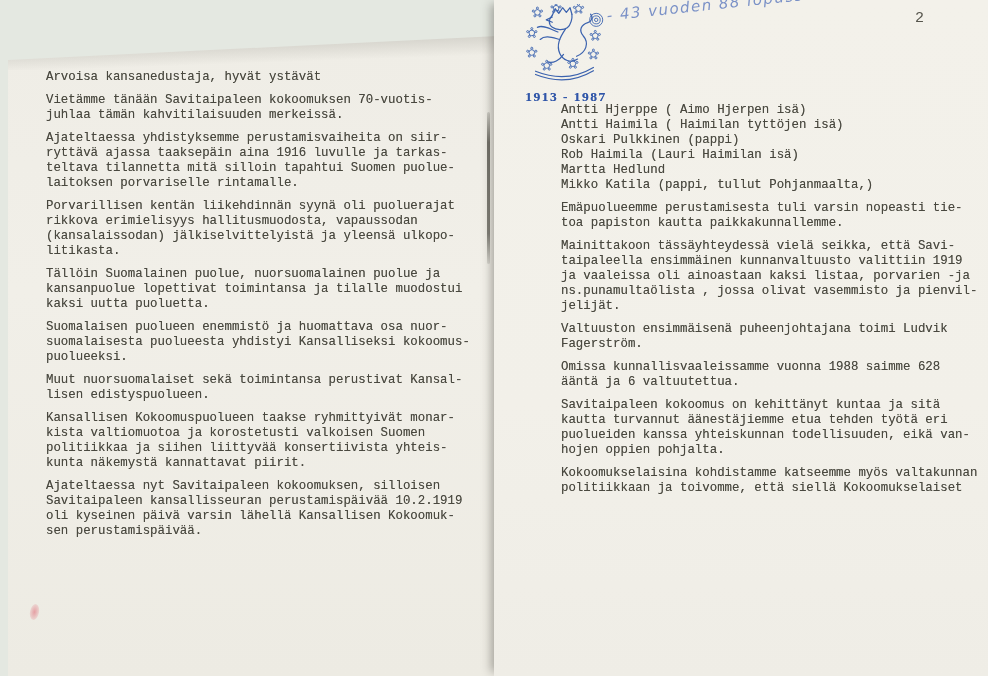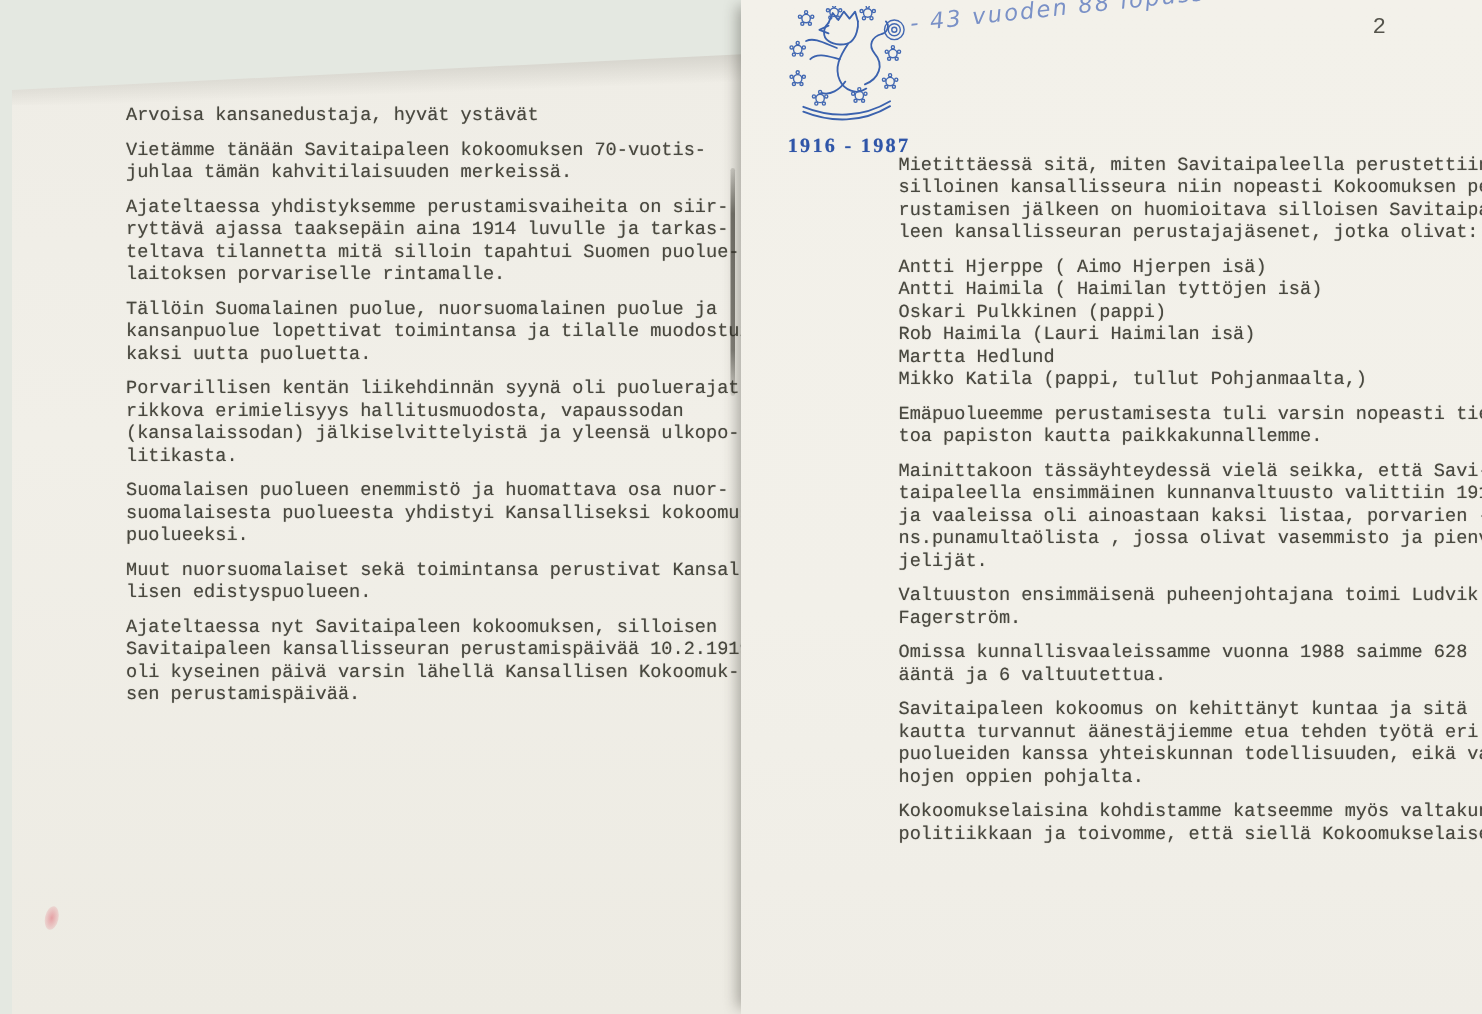--- a/index.html
+++ b/index.html
@@ -13,21 +13,21 @@
   
   .left-page{
     position:absolute;left:8px;top:36px;width:490px;height:640px;
     background:linear-gradient(180deg,#efede6 0%,#f1efe8 40%,#edebe3 100%);
     clip-path:polygon(0 24px,100% 0,100% 100%,0 100%);
   }
   .left-page::before{
     content:"";position:absolute;left:0;top:0;right:0;height:34px;
     background:linear-gradient(178deg,rgba(70,70,60,0.28),rgba(70,70,60,0) 70%);
   }
-  .text-block{position:absolute;margin-left:38px;}
+  .text-block{position:absolute;}
   .left-page .text-block{left:38px;top:34px;width:440px;}
 
   p.para{
     margin:0 0 8px 0;
     font-size:12.4px;line-height:15px;
     color:#49483f;
     white-space:pre;
     text-shadow:0 0 0.6px rgba(73,72,63,0.55);
   }
   .greeting{margin-bottom:13px;}
@@ -79,35 +79,39 @@
 <body>
 
 <div class="scene">
 
   <div class="left-page">
     <div class="text-block">
       <p class="para greeting">Arvoisa kansanedustaja, hyvät ystävät</p>
       <p class="para">Vietämme tänään Savitaipaleen kokoomuksen 70-vuotis-
 juhlaa tämän kahvitilaisuuden merkeissä.</p>
       <p class="para">Ajateltaessa yhdistyksemme perustamisvaiheita on siir-
-ryttävä ajassa taaksepäin aina 1914 luvulle ja tarkas-
+ryttävä ajassa taaksepäin aina 1916 luvulle ja tarkas-
 teltava tilannetta mitä silloin tapahtui Suomen puolue-
 laitoksen porvariselle rintamalle.</p>
-      <p class="para">Tällöin Suomalainen puolue, nuorsuomalainen puolue ja
-kansanpuolue lopettivat toimintansa ja tilalle muodostui
-kaksi uutta puoluetta.</p>
       <p class="para">Porvarillisen kentän liikehdinnän syynä oli puoluerajat
 rikkova erimielisyys hallitusmuodosta, vapaussodan
 (kansalaissodan) jälkiselvittelyistä ja yleensä ulkopo-
 litikasta.</p>
+      <p class="para">Tällöin Suomalainen puolue, nuorsuomalainen puolue ja
+kansanpuolue lopettivat toimintansa ja tilalle muodostui
+kaksi uutta puoluetta.</p>
       <p class="para">Suomalaisen puolueen enemmistö ja huomattava osa nuor-
 suomalaisesta puolueesta yhdistyi Kansalliseksi kokoomus-
 puolueeksi.</p>
       <p class="para">Muut nuorsuomalaiset sekä toimintansa perustivat Kansal-
 lisen edistyspuolueen.</p>
+      <p class="para">Kansallisen Kokoomuspuolueen taakse ryhmittyivät monar-
+kista valtiomuotoa ja korostetusti valkoisen Suomen
+politiikkaa ja siihen liittyvää konsertiivista yhteis-
+kunta näkemystä kannattavat piirit.</p>
       <p class="para">Ajateltaessa nyt Savitaipaleen kokoomuksen, silloisen
 Savitaipaleen kansallisseuran perustamispäivää 10.2.1919
 oli kyseinen päivä varsin lähellä Kansallisen Kokoomuk-
 sen perustamispäivää.</p>
     </div>
     <div class="ink-smudge"></div>
   </div>
 
   <div class="right-page">
 
@@ -207,31 +211,27 @@
           <g transform="translate(52,64)">
               <circle r="3"></circle>
               <circle r="1.1" cy="-4.6"></circle>
               <circle r="1.1" cx="4.4" cy="-1.4"></circle>
               <circle r="1.1" cx="2.7" cy="3.7"></circle>
               <circle r="1.1" cx="-2.7" cy="3.7"></circle>
               <circle r="1.1" cx="-4.4" cy="-1.4"></circle>
             </g>
         </g>
       </svg>
-      <div class="emblem-caption">1916 - 1987</div>
+      <div class="emblem-caption">1913 - 1987</div>
     </div>
 
     <div class="handwritten-note">- 43 vuoden 88 lopussa</div>
     <div class="page-number">2</div>
 
     <div class="text-block">
-      <p class="para">Mietittäessä sitä, miten Savitaipaleella perustettiin
-silloinen kansallisseura niin nopeasti Kokoomuksen pe-
-rustamisen jälkeen on huomioitava silloisen Savitaipa-
-leen kansallisseuran perustajajäsenet, jotka olivat:</p>
       <p class="para">Antti Hjerppe ( Aimo Hjerpen isä)
 Antti Haimila ( Haimilan tyttöjen isä)
 Oskari Pulkkinen (pappi)
 Rob Haimila (Lauri Haimilan isä)
 Martta Hedlund
 Mikko Katila (pappi, tullut Pohjanmaalta,)</p>
       <p class="para">Emäpuolueemme perustamisesta tuli varsin nopeasti tie-
 toa papiston kautta paikkakunnallemme.</p>
       <p class="para">Mainittakoon tässäyhteydessä vielä seikka, että Savi-
 taipaleella ensimmäinen kunnanvaltuusto valittiin 1919

